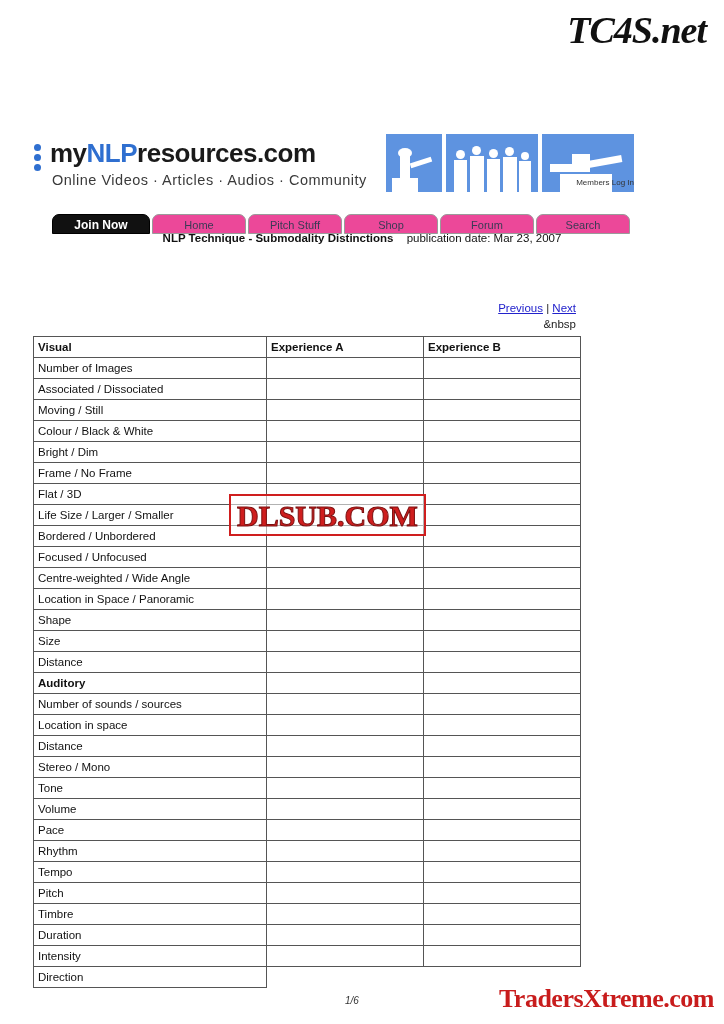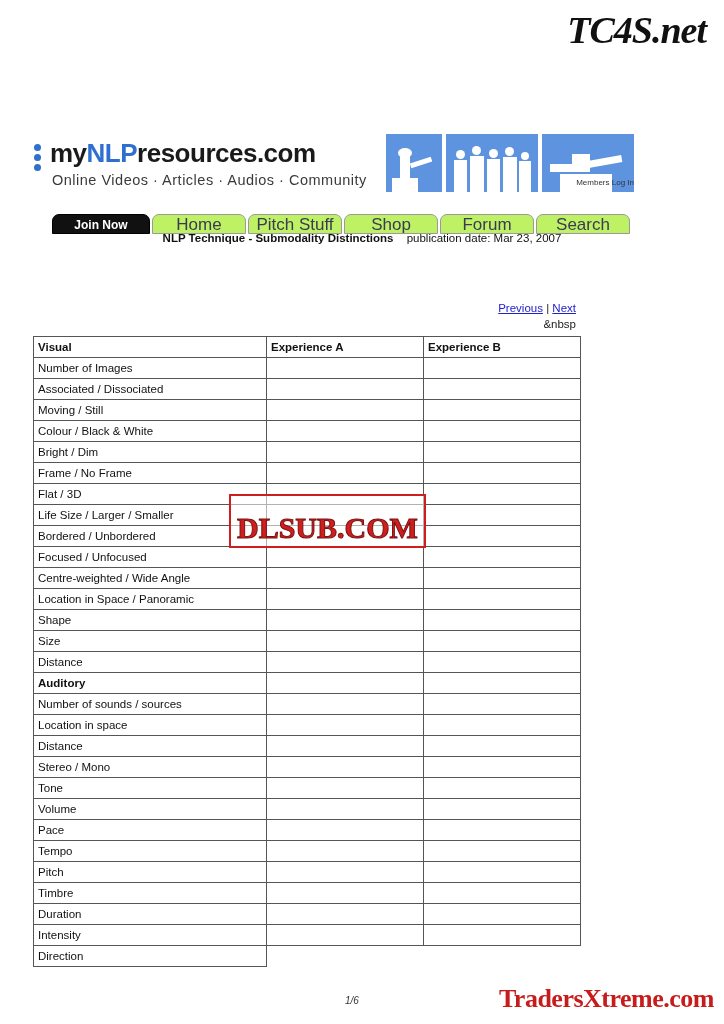--- a/index.html
+++ b/index.html
@@ -107,23 +107,23 @@
     left: 52px;
     top: 214px;
     height: 22px;
   }
   .tab {
     position: absolute;
     top: 0;
     height: 20px;
     line-height: 20px;
     text-align: center;
-    font-size: 17px;
+    font-size: 11px;
     color: #3a3a55;
-    background: #bef264;
+    background: #ec4899;
     border: 1px solid #9a9a9a;
     border-radius: 7px 7px 0 0;
     box-sizing: border-box;
     font-family: "Liberation Sans", sans-serif;
   }
   .tab.join {
     background: #111111;
     color: #ffffff;
     font-weight: bold;
     border-color: #000;
@@ -195,21 +195,21 @@
     position: absolute;
     left: 229px;
     top: 494px;
     font-family: "Liberation Serif", serif;
     font-weight: bold;
     font-size: 30px;
     color: #cf1e1e;
     -webkit-text-stroke: 1px #7a0f0f;
     letter-spacing: 0px;
     border: 2px solid #cf1e1e;
-    padding: 16px 6px 2px 6px;
+    padding: 4px 6px 2px 6px;
     background: rgba(255,255,255,0.55);
     line-height: 1.05;
   }
   .wm-traders {
     position: absolute;
     right: 10px;
     bottom: 10px;
     font-family: "Liberation Serif", serif;
     font-weight: bold;
     font-size: 26px;
@@ -411,20 +411,25 @@
           <td class="c0">Volume</td>
           <td class="c1"></td>
           <td class="c2"></td>
         </tr>
       <tr>
           <td class="c0">Pace</td>
           <td class="c1"></td>
           <td class="c2"></td>
         </tr>
       <tr>
+          <td class="c0">Rhythm</td>
+          <td class="c1"></td>
+          <td class="c2"></td>
+        </tr>
+      <tr>
           <td class="c0">Tempo</td>
           <td class="c1"></td>
           <td class="c2"></td>
         </tr>
       <tr>
           <td class="c0">Pitch</td>
           <td class="c1"></td>
           <td class="c2"></td>
         </tr>
       <tr>

